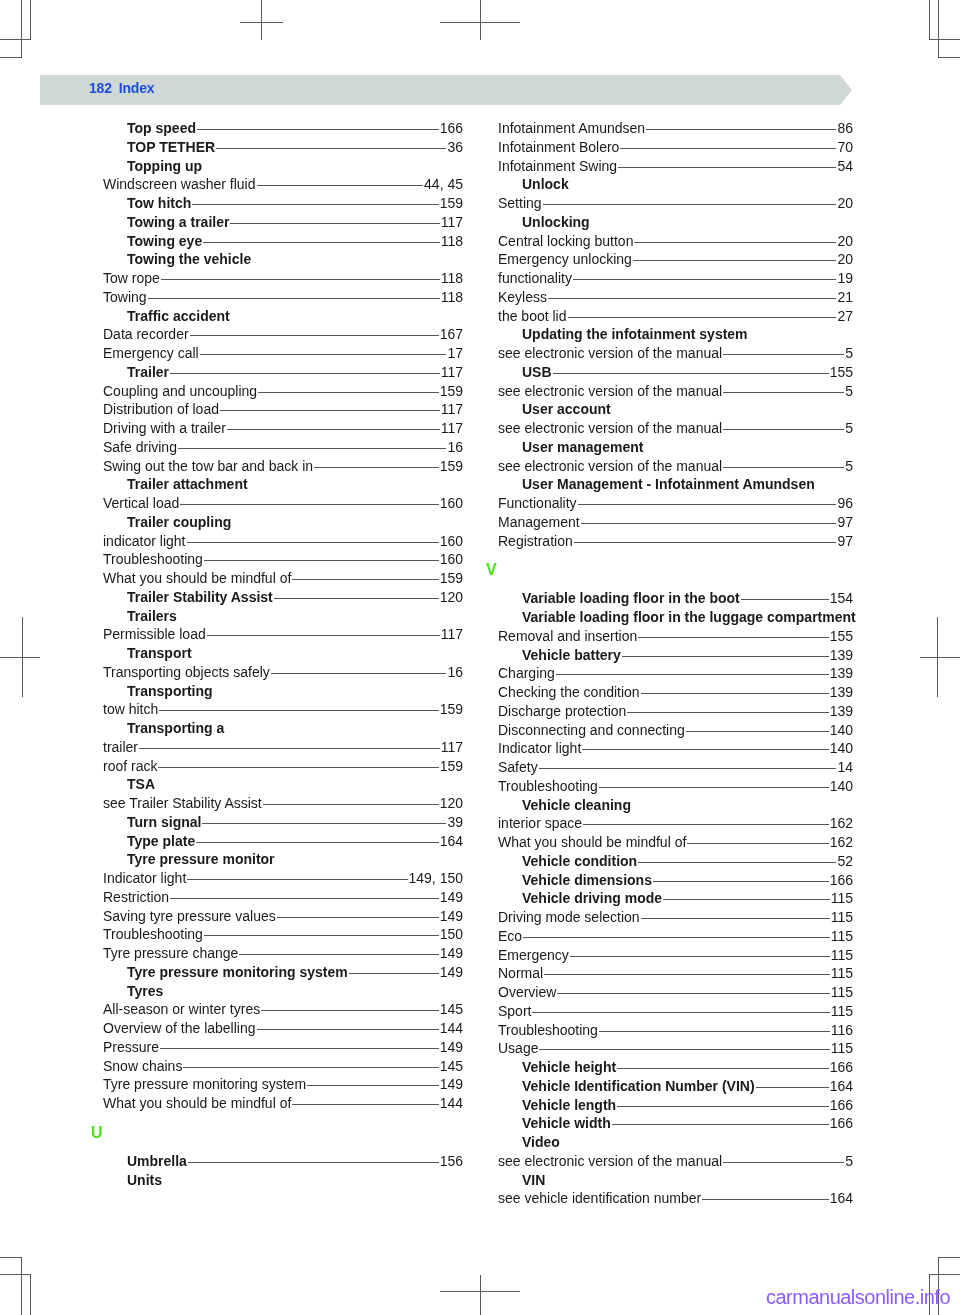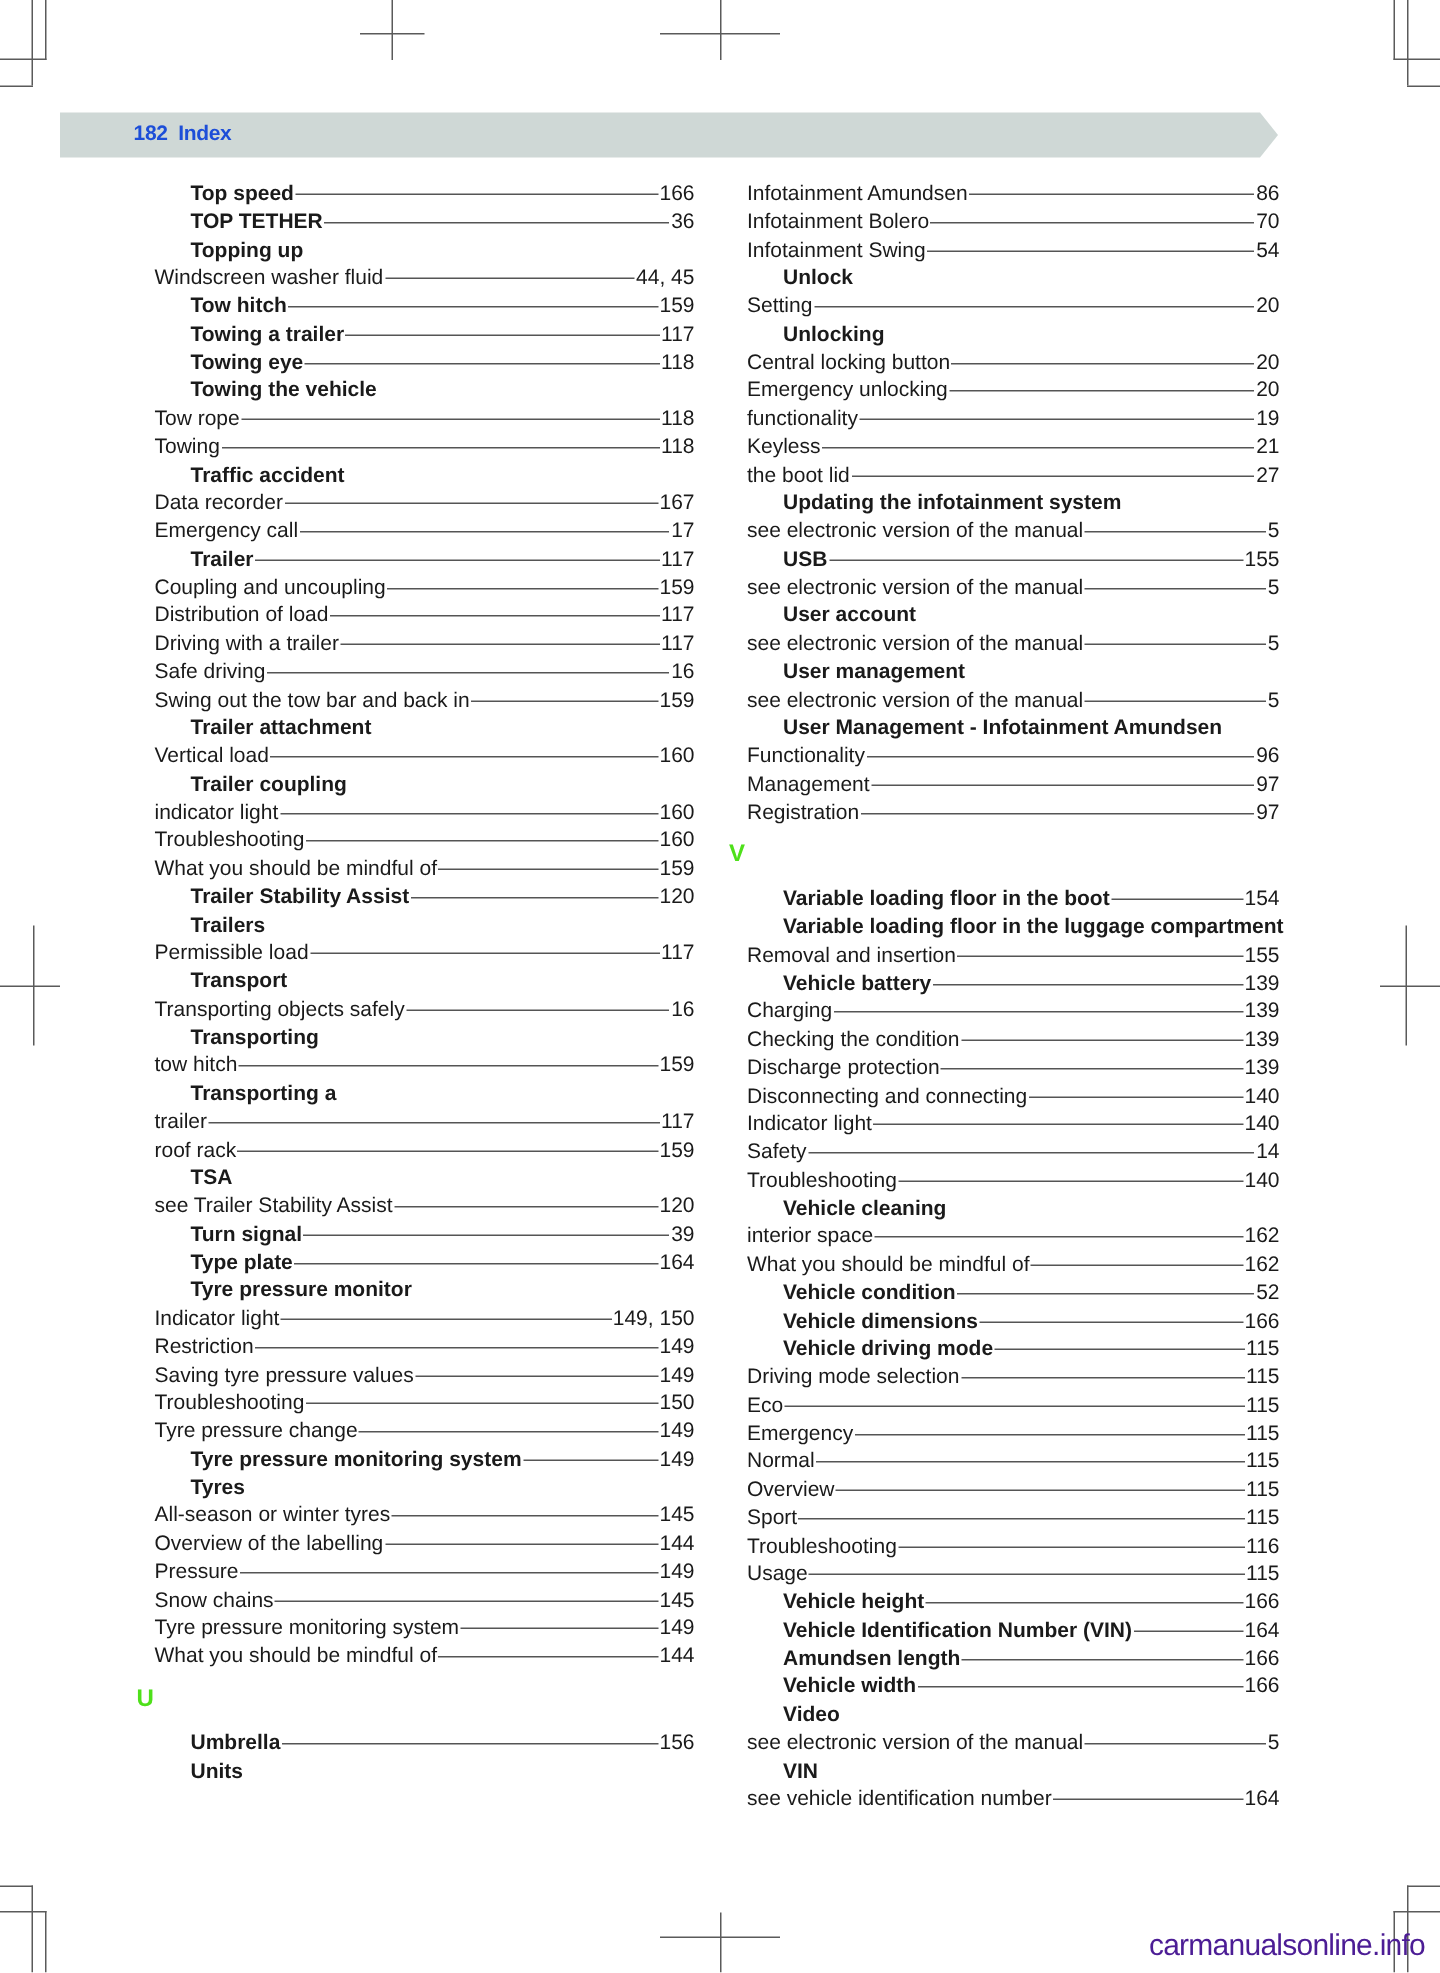--- a/index.html
+++ b/index.html
@@ -19,21 +19,21 @@
   .col-right { left: 486px; width: 367px; }
   .row { display: flex; align-items: baseline; height: 18.75px; font-size: 14px; line-height: 18.75px;
          white-space: nowrap; }
   .row.main .label { font-weight: bold; margin-left: 36px; }
   .row.sub { padding-left: 12px; }
   .label { flex: 0 0 auto; }
   .leader { flex: 1 1 auto; border-bottom: 1px solid #555; margin: 0 1px; transform: translateY(-3px); min-width: 6px; }
   .page { flex: 0 0 auto; }
   .letter { font-size: 16px; font-weight: bold; color: #4ee01a; height: 20px; line-height: 20px;
             margin-top: 10px; margin-bottom: 9px; }
-  .watermark { position: absolute; right: 10px; bottom: 6px; font-size: 20px; color: #4c1d95;
+  .watermark { position: absolute; right: 10px; bottom: 6px; font-size: 20px; color: #8b5cf6;
                letter-spacing: -0.5px; }
 </style>
 </head>
 <body>
 
 <div class="crop" style="left:0;top:39px;width:31px;height:1px;"></div>
 <div class="crop" style="left:30px;top:0;width:1px;height:40px;"></div>
 <div class="crop" style="left:21px;top:0;width:1px;height:57px;"></div>
 <div class="crop" style="left:0;top:57px;width:22px;height:1px;"></div>
 
@@ -554,21 +554,21 @@
       <span class="label">Vehicle height</span>
       <span class="leader"></span>
       <span class="page">166</span>
     </div>
     <div class="row main">
       <span class="label">Vehicle Identification Number (VIN)</span>
       <span class="leader"></span>
       <span class="page">164</span>
     </div>
     <div class="row main">
-      <span class="label">Amundsen length</span>
+      <span class="label">Vehicle length</span>
       <span class="leader"></span>
       <span class="page">166</span>
     </div>
     <div class="row main">
       <span class="label">Vehicle width</span>
       <span class="leader"></span>
       <span class="page">166</span>
     </div>
     <div class="row main">
       <span class="label">Video</span>

